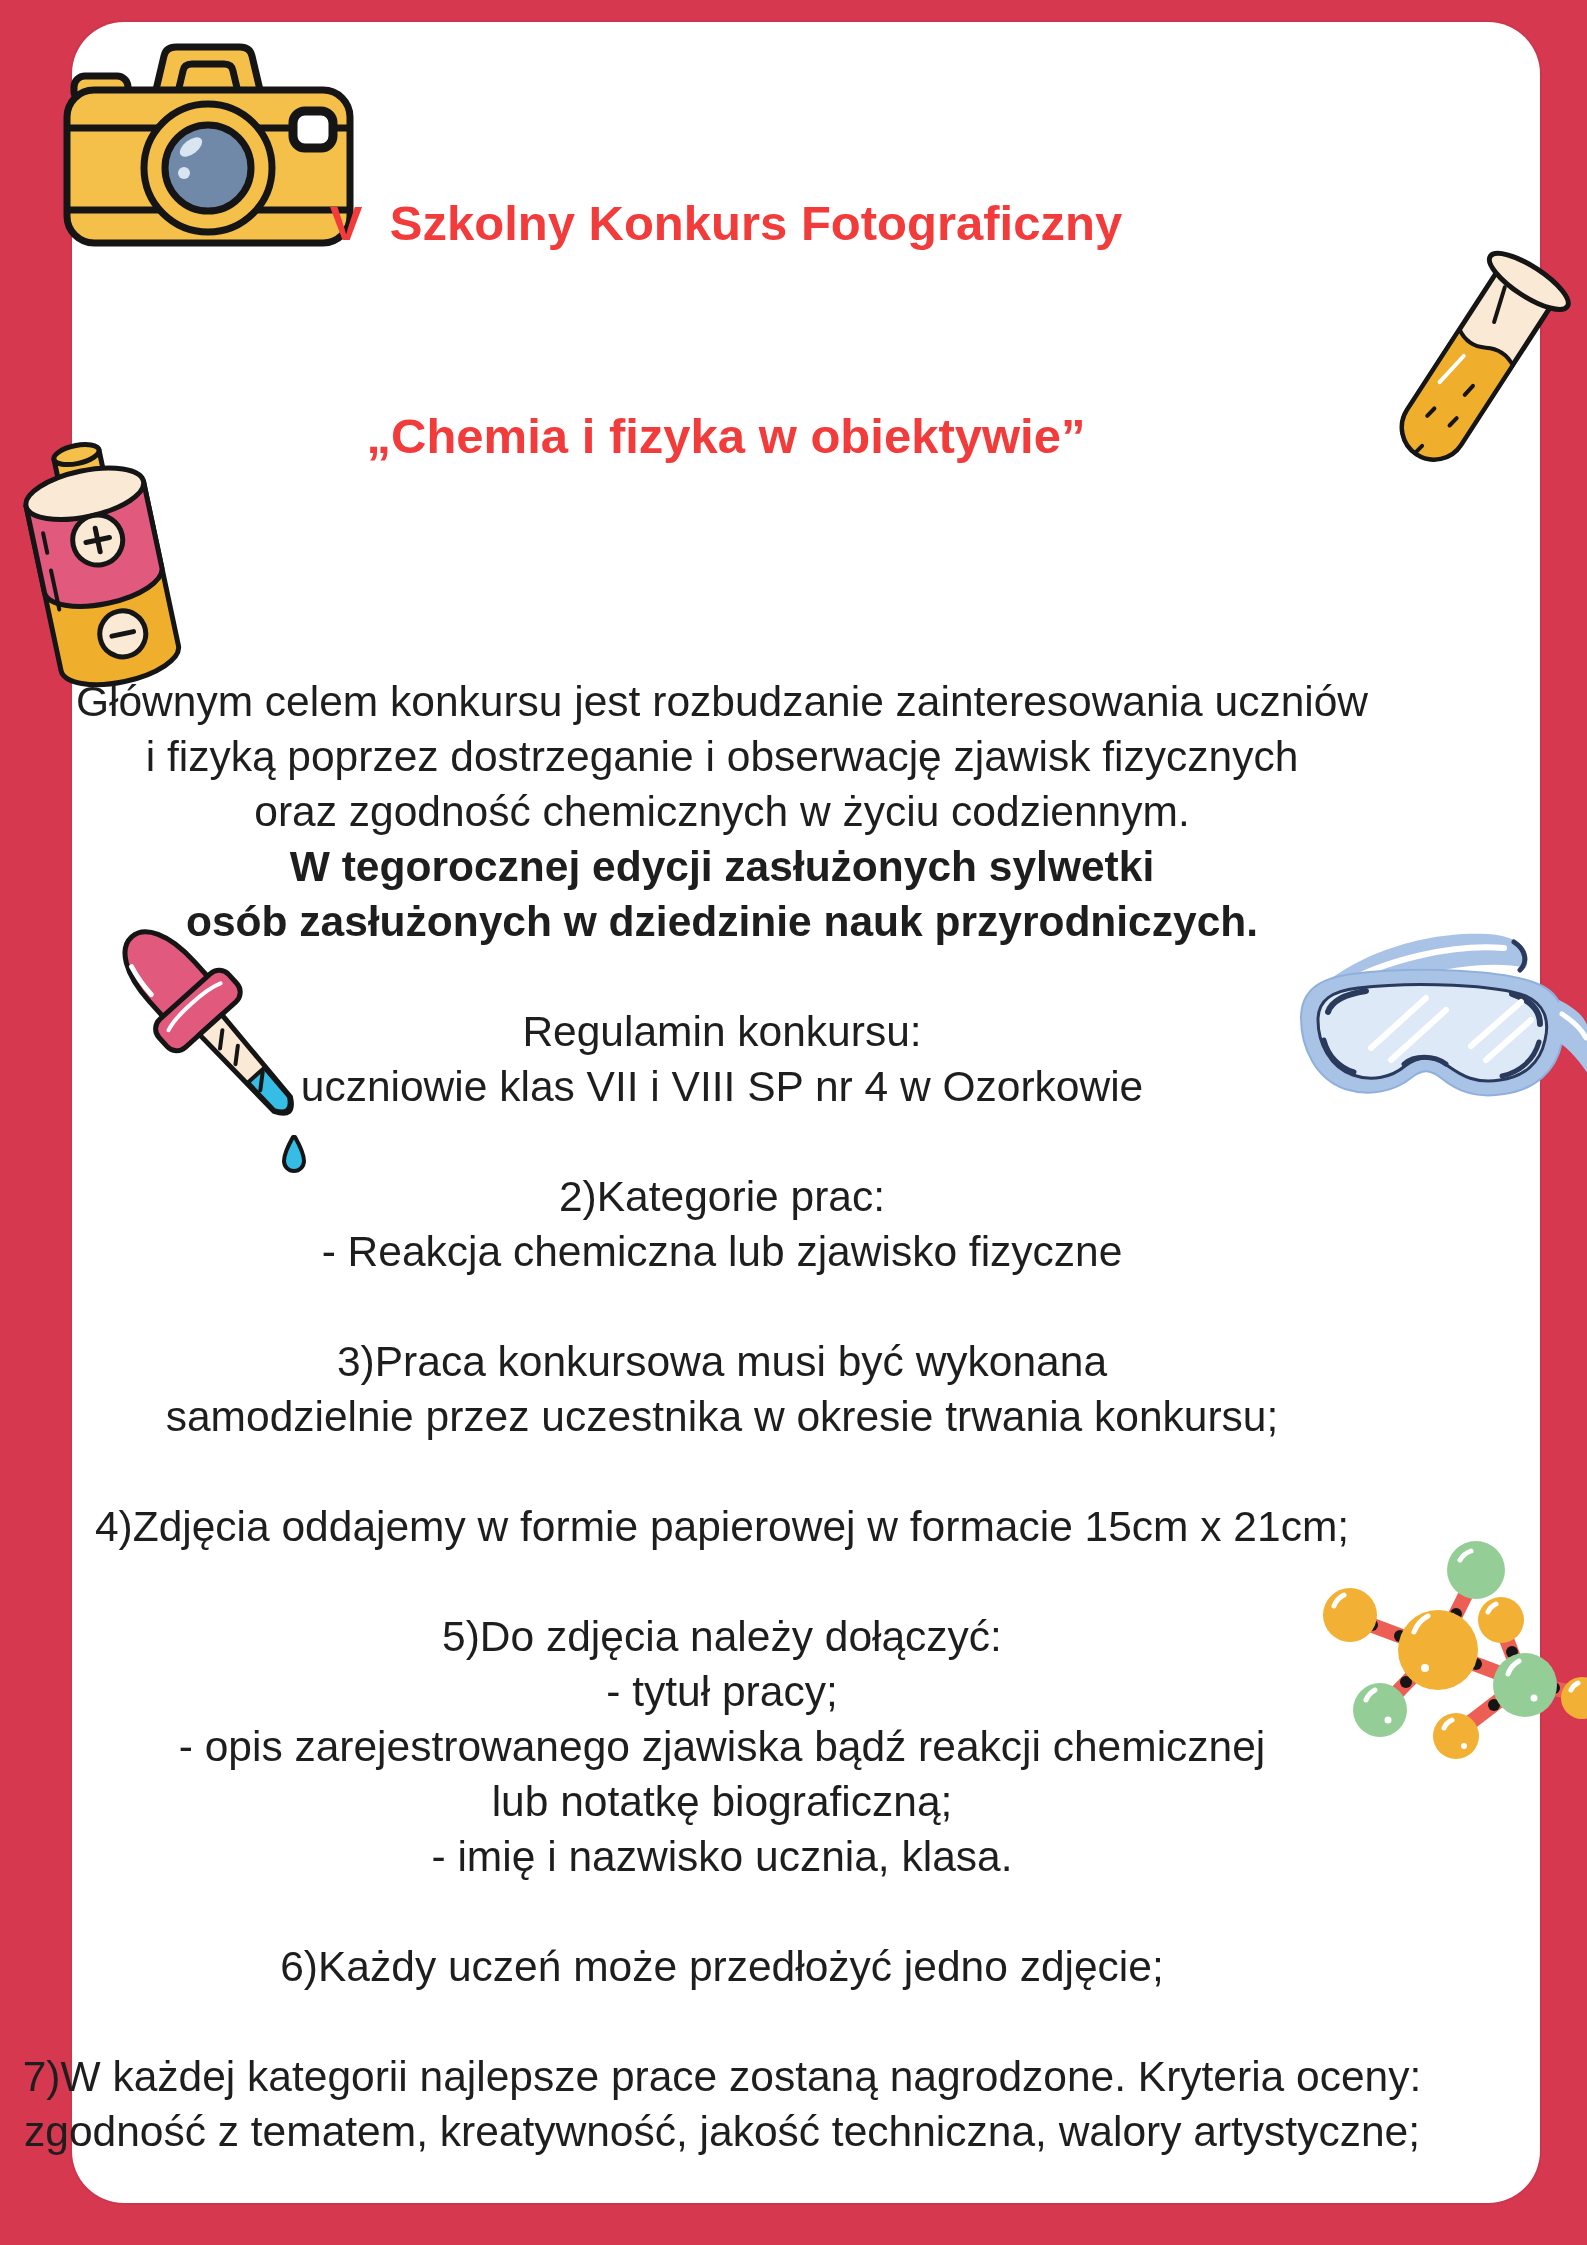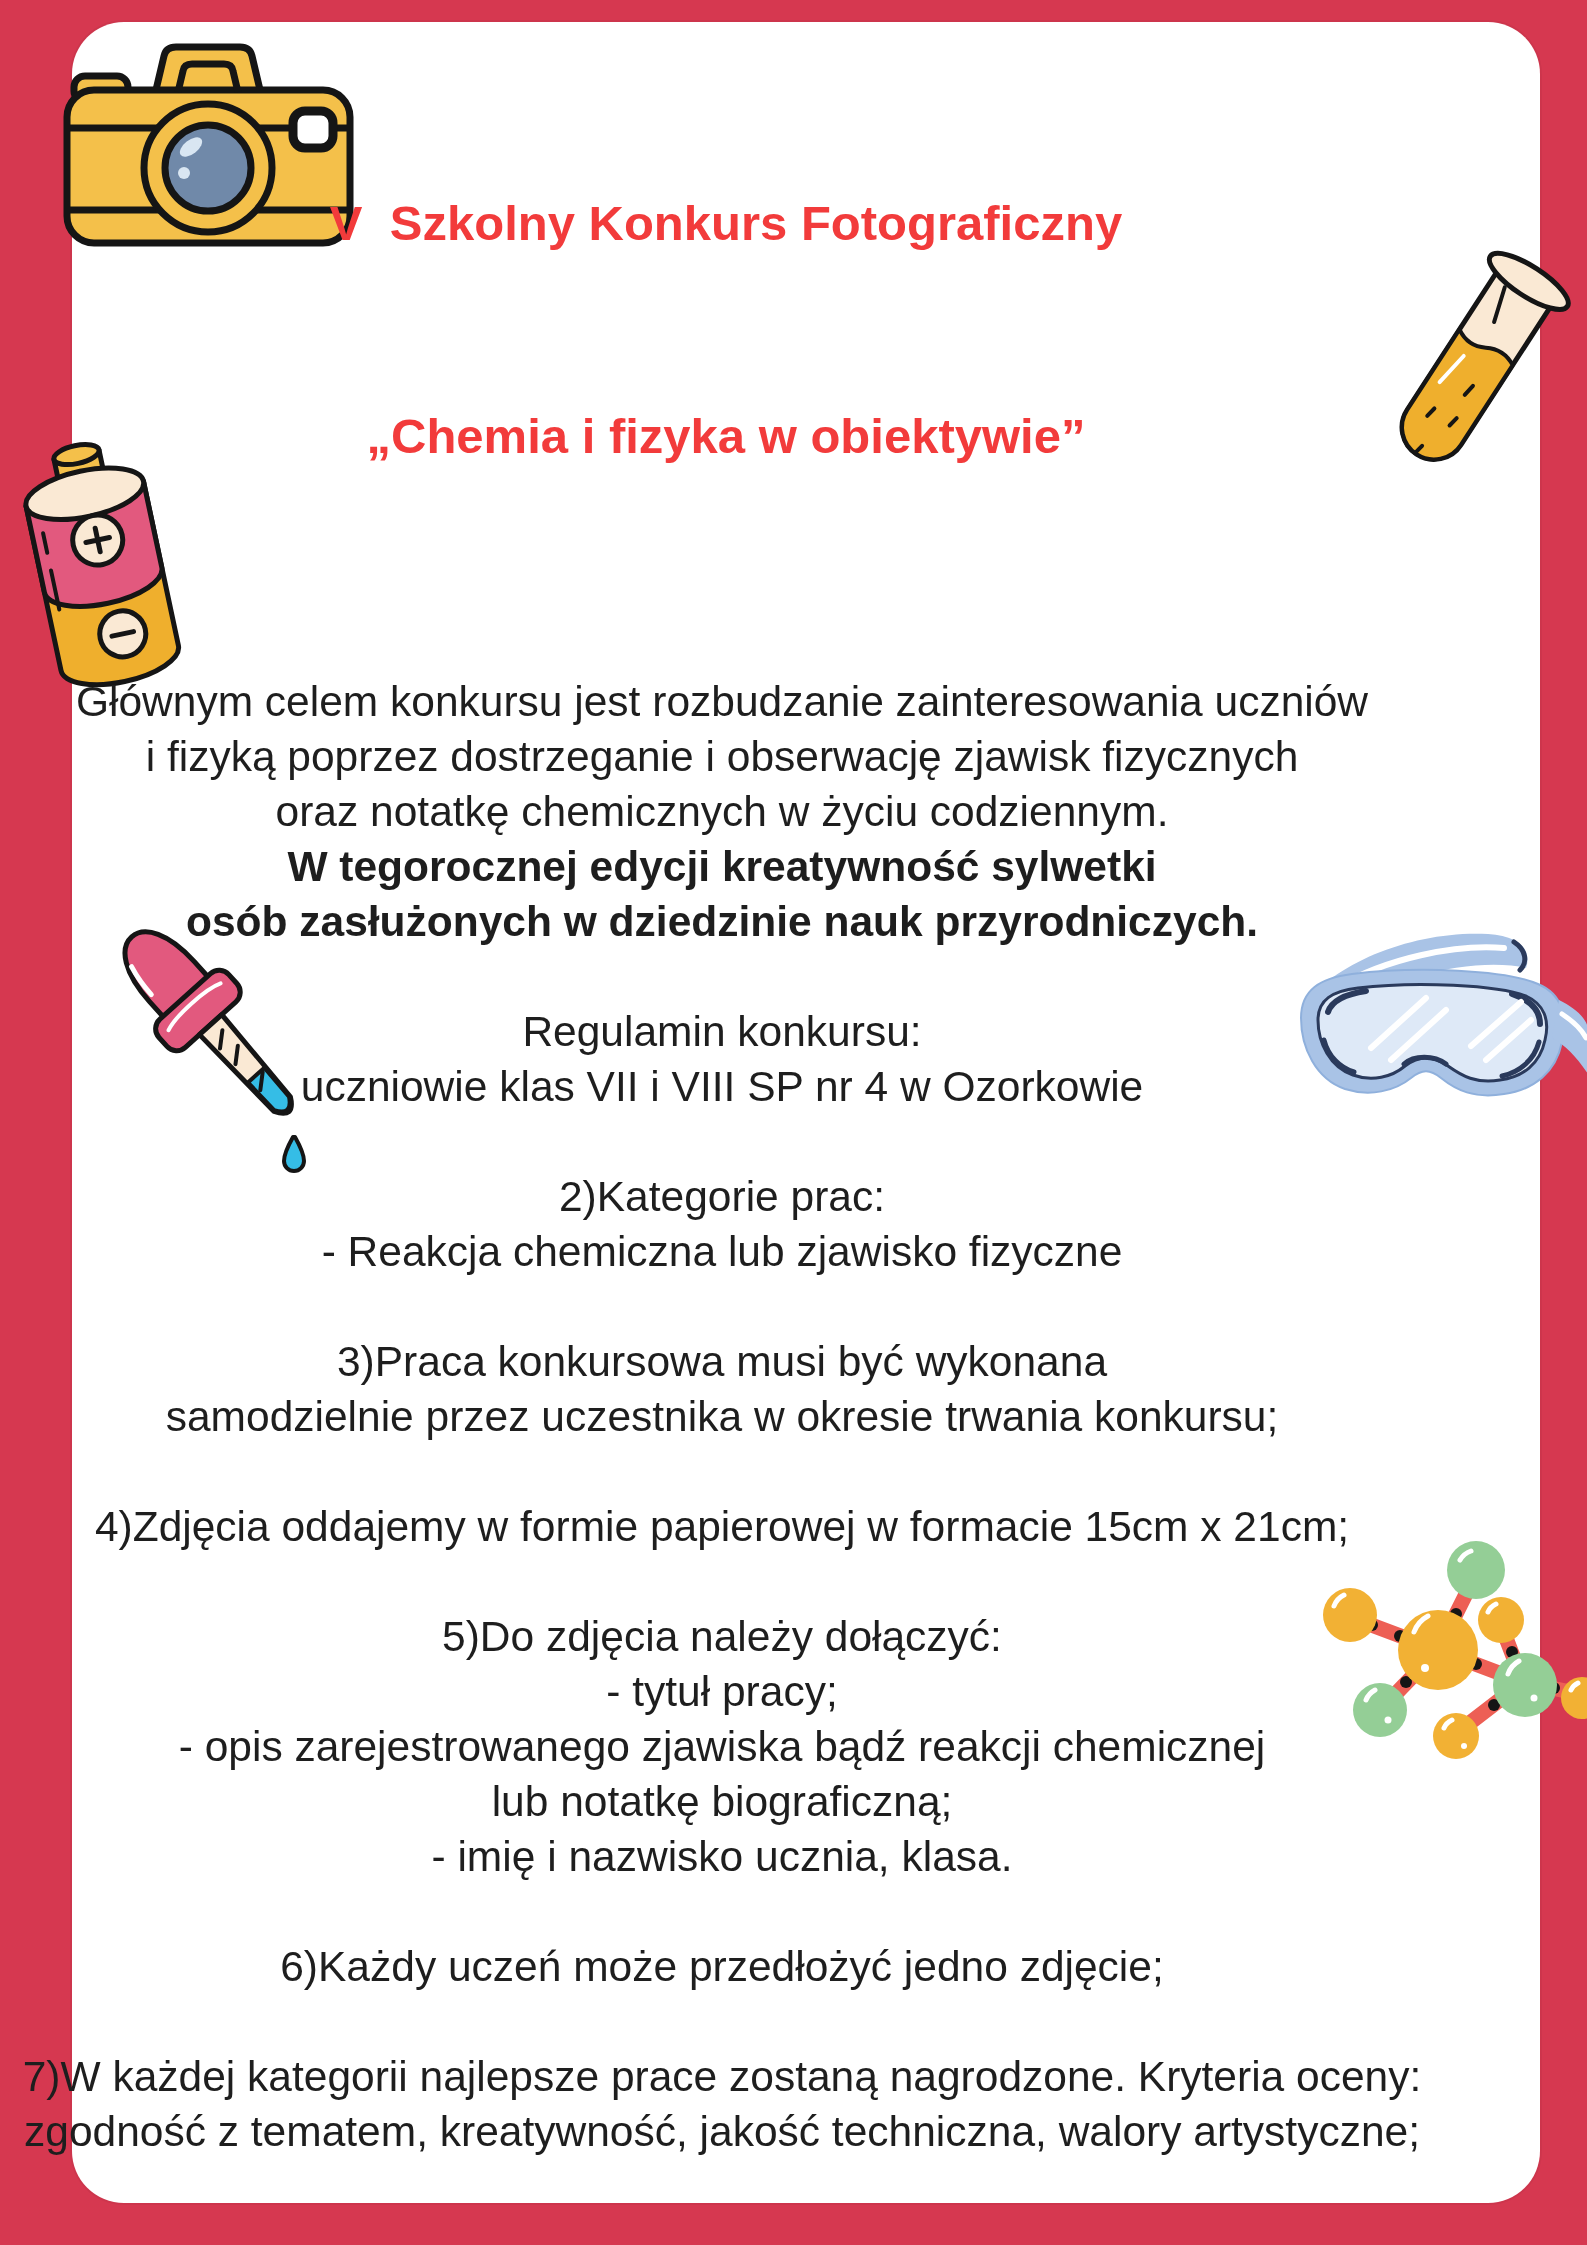--- a/index.html
+++ b/index.html
@@ -170,22 +170,22 @@
   <div class="content">
     <div class="title">
       <div>V  Szkolny Konkurs Fotograficzny</div>
       <div>„Chemia i fizyka w obiektywie”</div>
     </div>
 
     <div class="body-text">
       <div class="para">
         <div>Głównym celem konkursu jest rozbudzanie zainteresowania uczniów</div>
         <div>i fizyką poprzez dostrzeganie i obserwację zjawisk fizycznych</div>
-        <div>oraz notatkę chemicznych w życiu codziennym.</div>
-        <div class="bold">W tegorocznej edycji kreatywność sylwetki</div>
+        <div>oraz zgodność chemicznych w życiu codziennym.</div>
+        <div class="bold">W tegorocznej edycji zasłużonych sylwetki</div>
         <div class="bold">osób zasłużonych w dziedzinie nauk przyrodniczych.</div>
       </div>
 
       <div class="para">
         <div>Regulamin konkursu:</div>
         <div>uczniowie klas VII i VIII SP nr 4 w Ozorkowie</div>
       </div>
 
       <div class="para">
         <div>2)Kategorie prac:</div>

